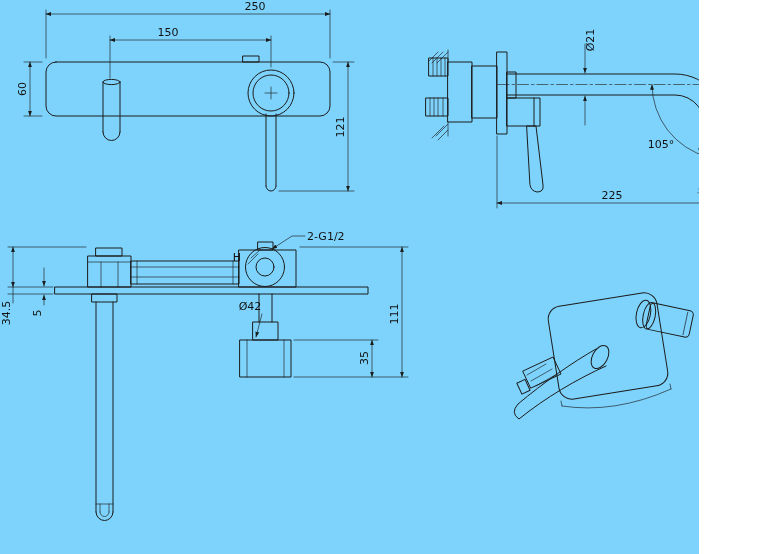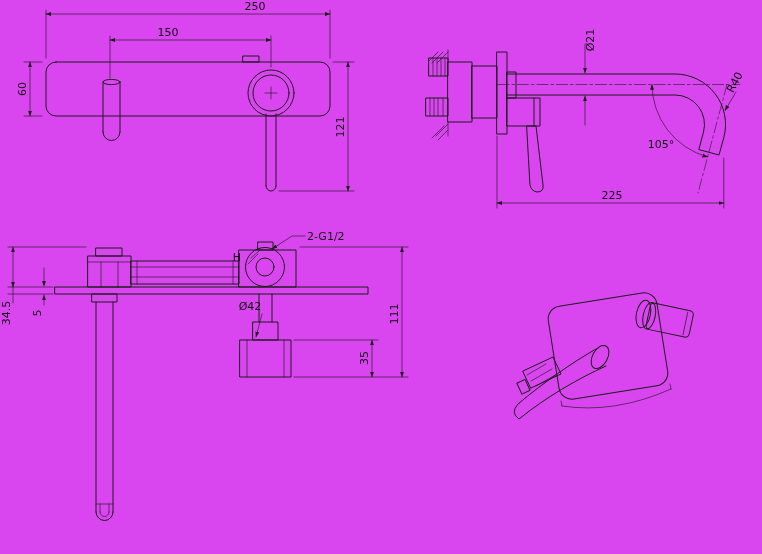--- a/index.html
+++ b/index.html
@@ -1,16 +1,16 @@
 <!DOCTYPE html>
 <html><head>
 <meta charset="utf-8">
 <style>
   html,body{margin:0;padding:0;background:#fff;}
-  .canvas{position:relative;width:762px;height:554px;background:#d946ef;overflow:hidden;}
+  .canvas{position:relative;width:699px;height:554px;background:#7dd3fc;overflow:hidden;}
   svg{position:absolute;left:0;top:0;}
   .ln{stroke:#1c1c1c;fill:none;stroke-width:1;stroke-linecap:round;stroke-linejoin:round;}
   .dim line,.dim path,.dim polyline{stroke-width:0.65;}
   .thin{stroke-width:0.65;}
   .cl{stroke-width:0.6;stroke-dasharray:11 3 2.5 3;}
   text{font-family:"DejaVu Sans",sans-serif;font-size:11px;fill:#121212;stroke:none;}
 </style>
 </head>
 <body>
 

